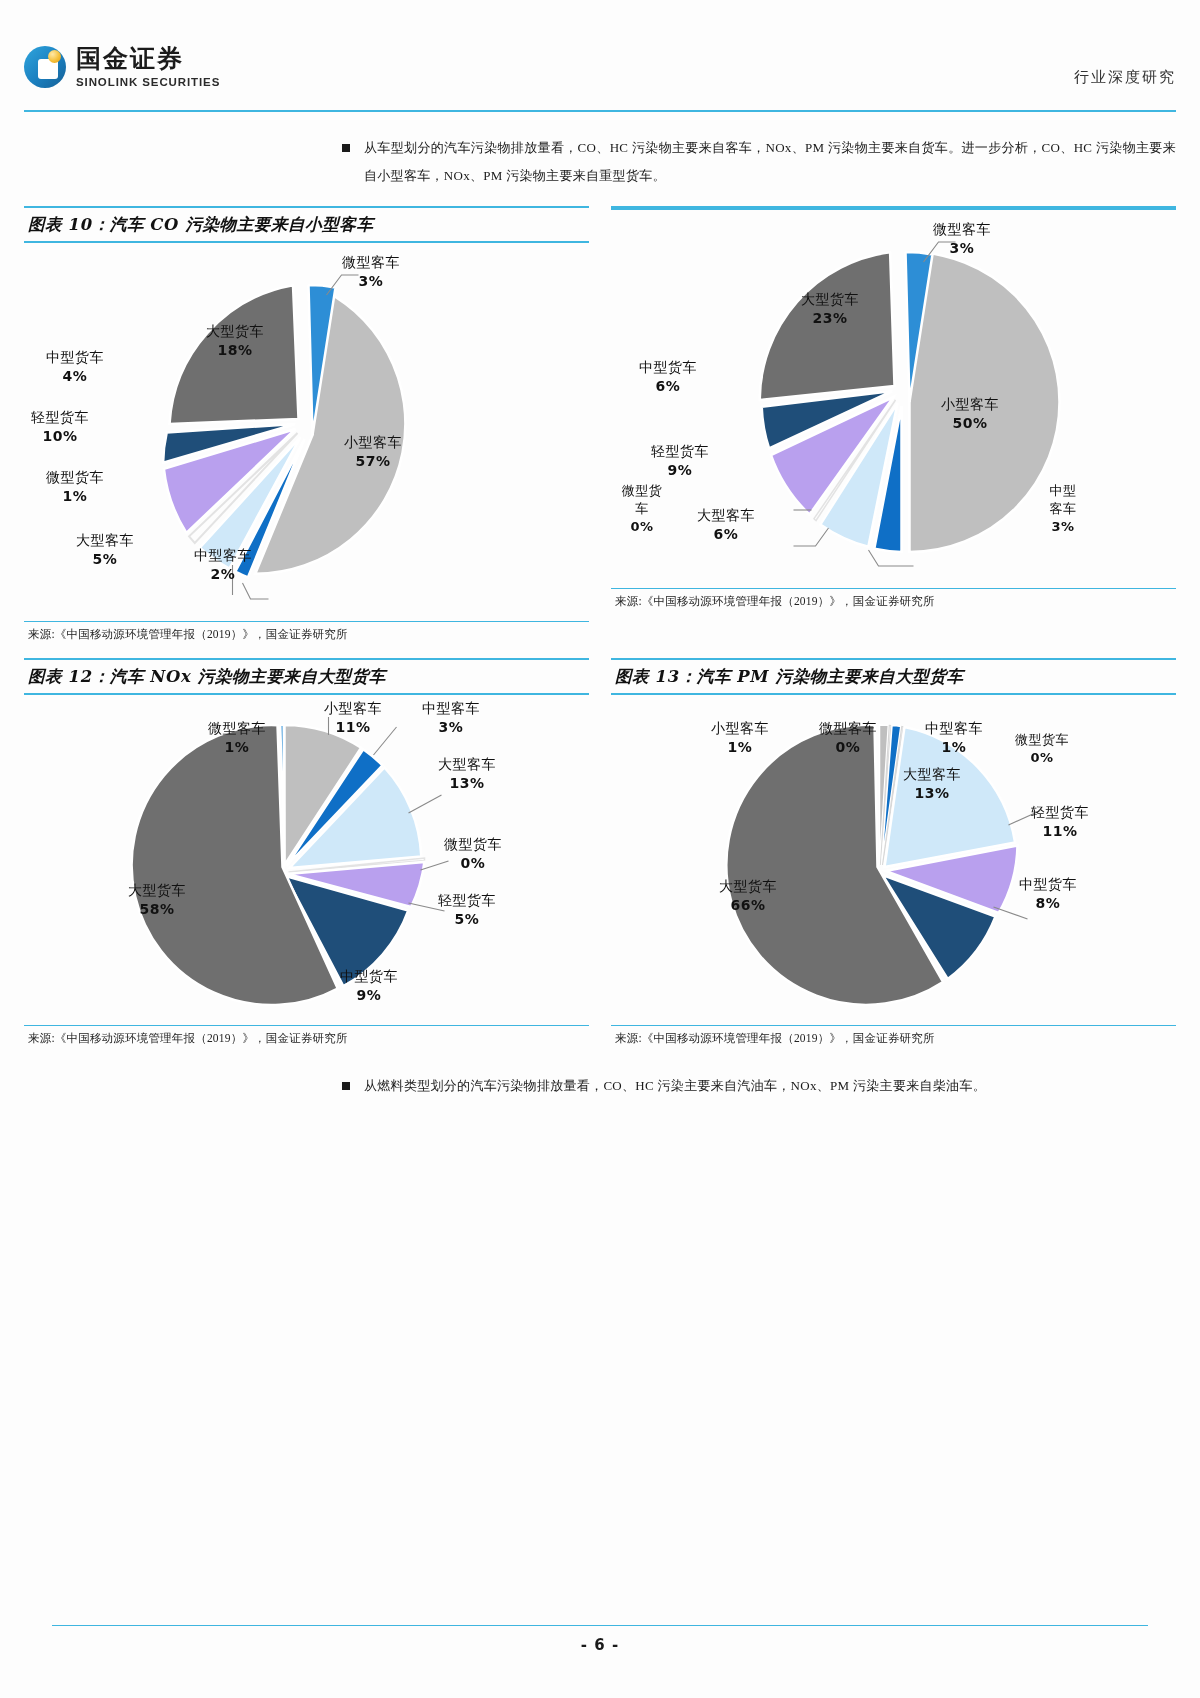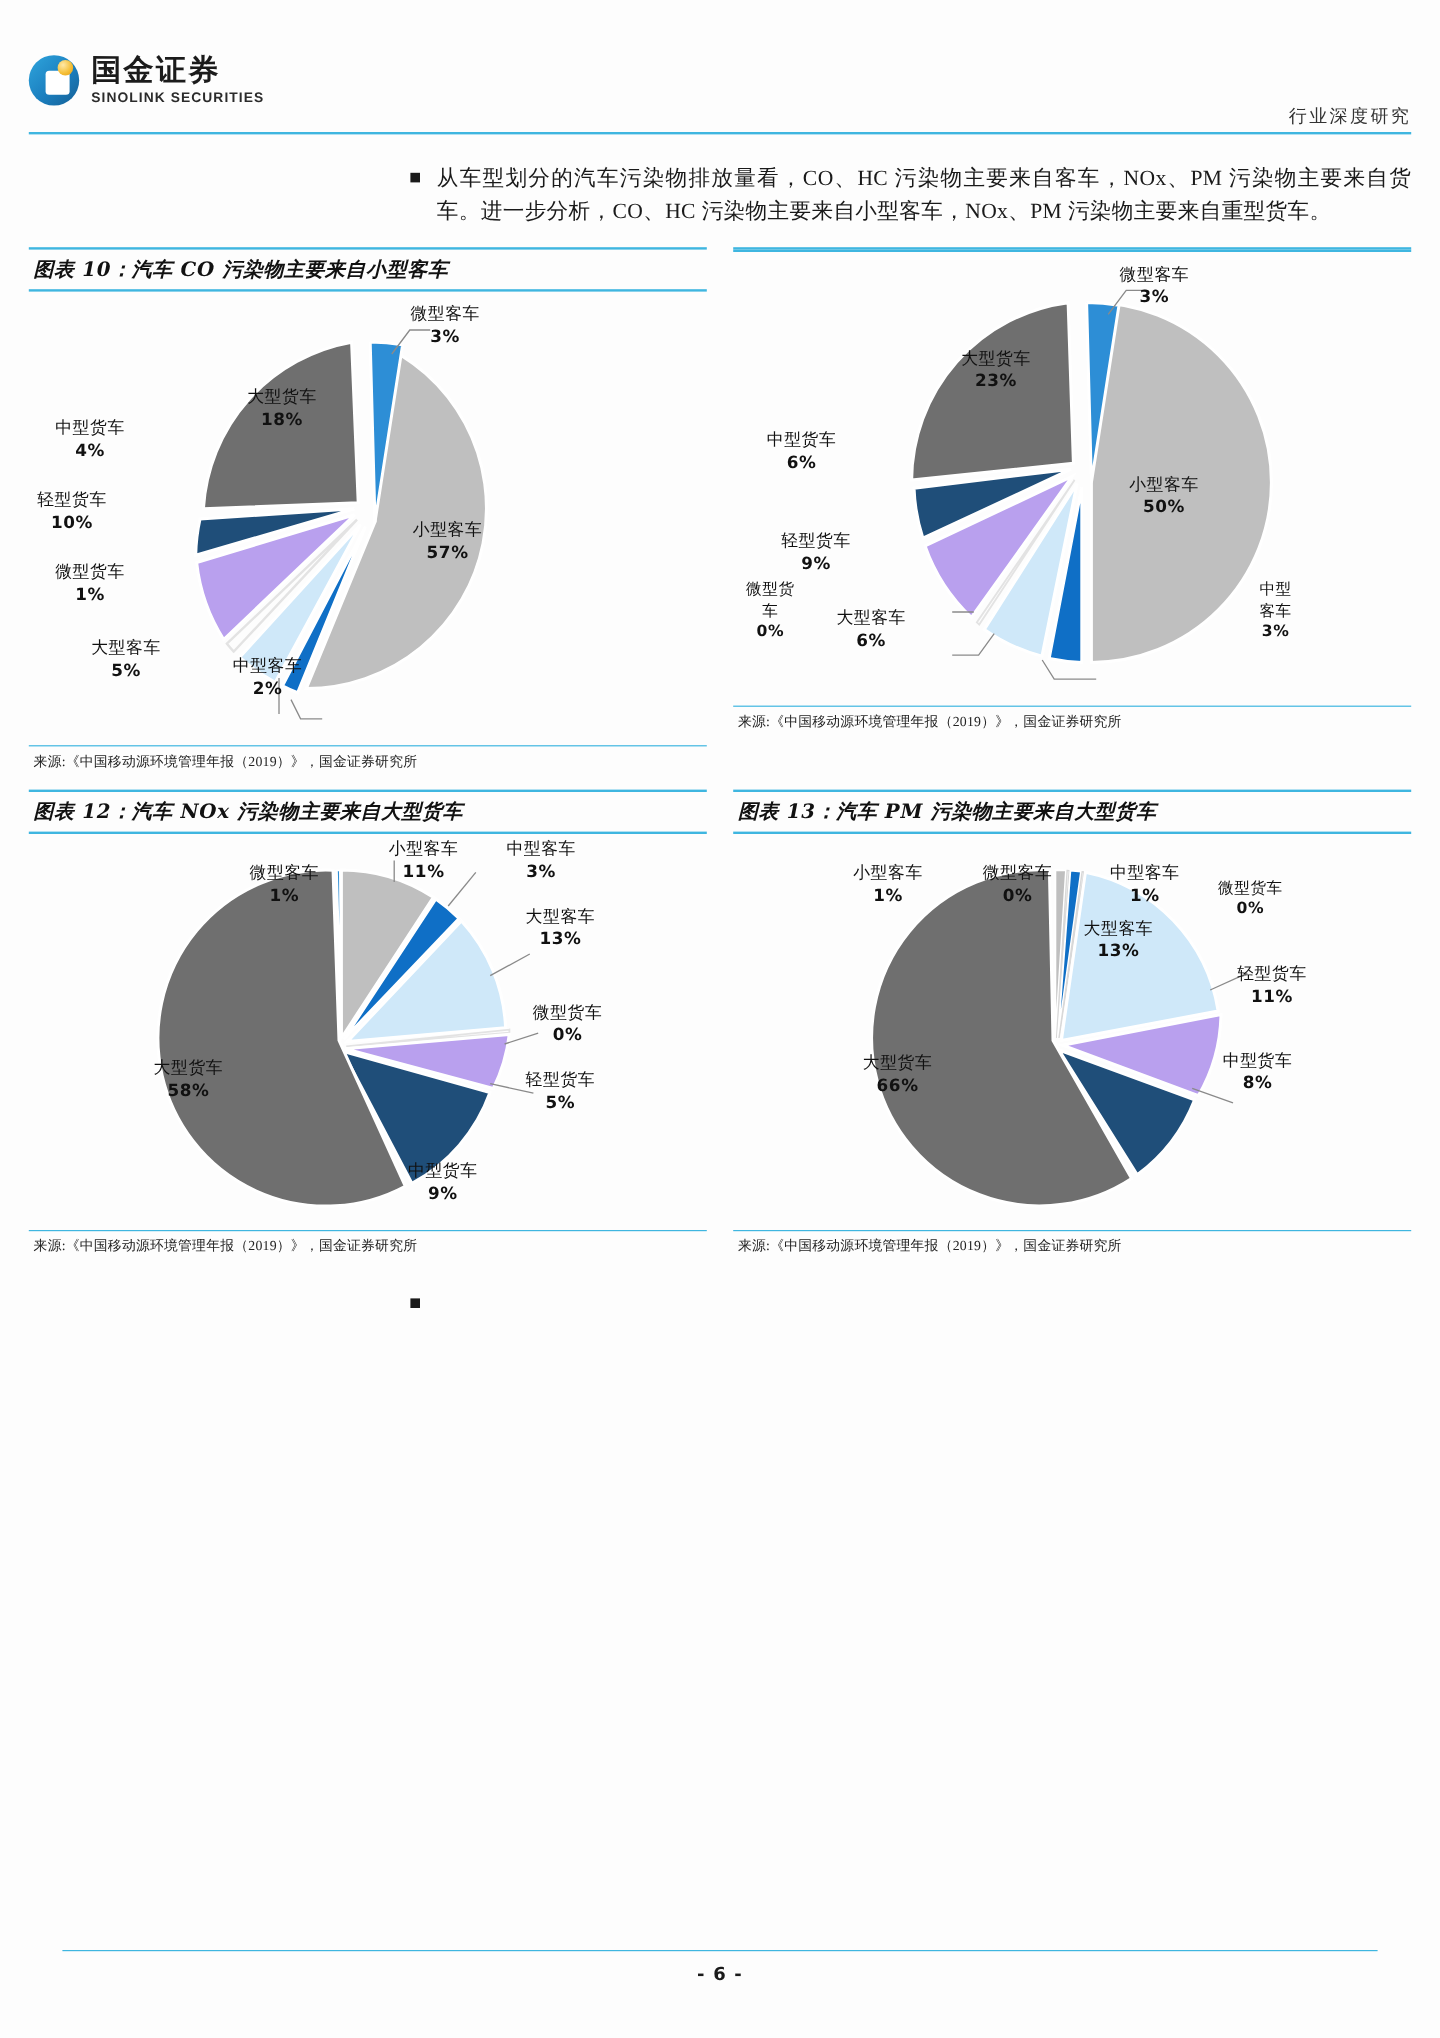--- a/index.html
+++ b/index.html
@@ -42,40 +42,40 @@
   }
   .logo-text .cn {
     font-family:"DejaVu Sans","Liberation Sans",sans-serif;
     font-weight:bold; font-size:25px; letter-spacing:2px; color:#1b1b1b; line-height:1.05;
   }
   .logo-text .en {
     font-family:"Liberation Sans","DejaVu Sans",sans-serif;
     font-weight:bold; font-size:11.5px; letter-spacing:0.9px; color:#2b2b2b; margin-top:3px;
   }
   .header-right {
-    position:absolute; right:0; top:48px;
+    position:absolute; right:0; top:28px;
     font-size:15px; letter-spacing:2px; color:#333;
   }
   .header-rule {
     position:absolute; left:0; right:0; bottom:0;
     height:2px; background:#3fb6e0;
   }
 
   
   .bullet-block {
     margin-top:22px;
     padding-left:340px;
     position:relative;
   }
   .bullet-block .sq {
     position:absolute; left:318px; top:10px;
     width:8px; height:8px; background:#1a1a1a;
   }
   .para {
-    font-size:18px;
+    font-size:13px;
     line-height:28px;
     text-align:justify;
     letter-spacing:0.3px;
   }
 
   
   .grid {
     display:grid;
     grid-template-columns:1fr 1fr;
     column-gap:22px;
@@ -441,20 +441,21 @@
           <span class="pct">66%</span>
         </div>
       </div>
       <div class="fig-rule-bot"></div>
       <div class="fig-src">来源:《中国移动源环境管理年报（2019）》，国金证券研究所</div>
     </div>
   </div>
 
   <div class="bullet-block2">
     <span class="sq"></span>
+    <div class="para">从燃料类型划分的汽车污染物排放量看，CO、HC 污染主要来自汽油车，NOx、PM 污染主要来自柴油车。</div>
   </div>
 
   <div class="footer">
     <div class="footer-rule"></div>
     <div class="footer-pg">- 6 -</div>
   </div>
 
 </div>
 
 </body></html>

